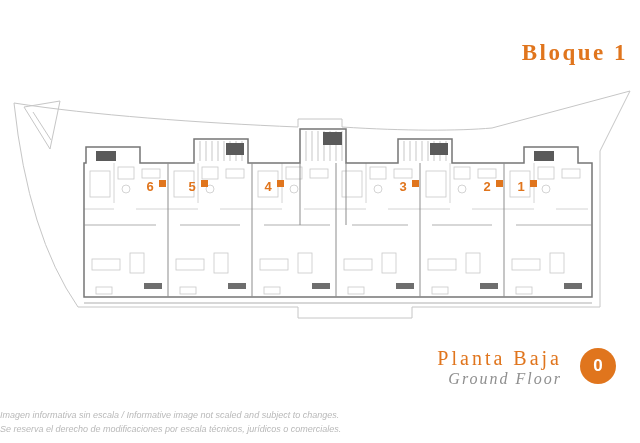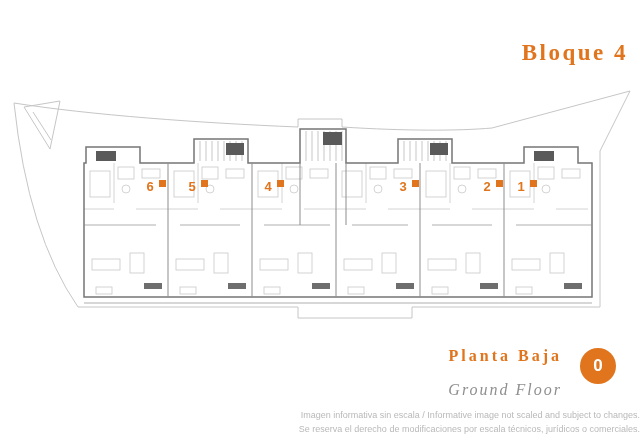--- a/index.html
+++ b/index.html
@@ -8,49 +8,49 @@
   .page {
     position:relative; width:640px; height:443px; background:#ffffff;
     overflow:hidden; font-family:"Liberation Serif", serif;
   }
   .title {
     position:absolute; top:40px; right:12px;
     font-size:23px; font-weight:bold; color:var(--accent); letter-spacing:2.5px;
   }
   .plan-wrap { position:absolute; top:85px; left:0; width:640px; height:260px; }
   .floor-label { position:absolute; top:347px; right:78px; text-align:right; }
-  .floor-es { font-size:16px; letter-spacing:3px; color:var(--accent); font-weight:bold; white-space:nowrap;margin-left:12px; }
-  .floor-en { font-size:16px; letter-spacing:2px; color:#8f8f8f; font-style:italic; margin-top:16px; white-space:nowrap; }
+  .floor-es { font-size:20px; letter-spacing:3px; color:var(--accent); font-weight:normal; white-space:nowrap;margin-left:12px; }
+  .floor-en { font-size:16px; letter-spacing:2px; color:#8f8f8f; font-style:italic; margin-top:0; white-space:nowrap; }
   .badge {
     position:absolute; top:348px; right:24px; width:36px; height:36px; border-radius:50%;
     background:var(--accent); color:#ffffff; display:flex; align-items:center; justify-content:center;
     font-family:"Liberation Sans", sans-serif; font-weight:bold; font-size:17px;
   }
   .disclaimer {
-    position:absolute; left:0; bottom:6px; width:100%; text-align:right;
-    font-family:"Liberation Sans", sans-serif; font-size:9px;
+    position:absolute; left:0; bottom:6px; width:100%; text-align:left;
+    font-family:"Liberation Sans", sans-serif; font-style:italic; font-size:9px;
     color:#b9b9b9; line-height:1.55;
   }
   
   .site  { fill:none; stroke:#c6c6c6; stroke-width:1; }
   .wallg { fill:none; stroke:#8d8d8d; stroke-width:1; }
   .thick { stroke:#767676; stroke-width:1.5; }
   .thin  { stroke-width:0.7; }
   .stairsg { fill:none; stroke:#b0b0b0; stroke-width:0.7; }
   .darkg rect { fill:#5a5a5a; stroke:none; }
   .furng { fill:none; stroke:#c9c9c9; stroke-width:0.8; }
   .unum { fill:var(--accent); font-family:"Liberation Sans", sans-serif; font-weight:bold; font-size:13px; }
   .usq  { fill:var(--accent); stroke:none; }
 </style>
 </head>
 <body>
 
 <div class="page">
 
-  <div class="title">Bloque 4</div>
+  <div class="title">Bloque 1</div>
 
   <div class="plan-wrap">
     <svg viewBox="0 0 640 260" width="640" height="260">
       <defs>
         <g id="furn">
           <rect x="6" y="8" width="20" height="26"></rect>
           <rect x="34" y="4" width="16" height="12"></rect>
           <rect x="58" y="6" width="18" height="9"></rect>
           <circle cx="42" cy="26" r="4"></circle>
           <rect x="8" y="96" width="28" height="11"></rect>

